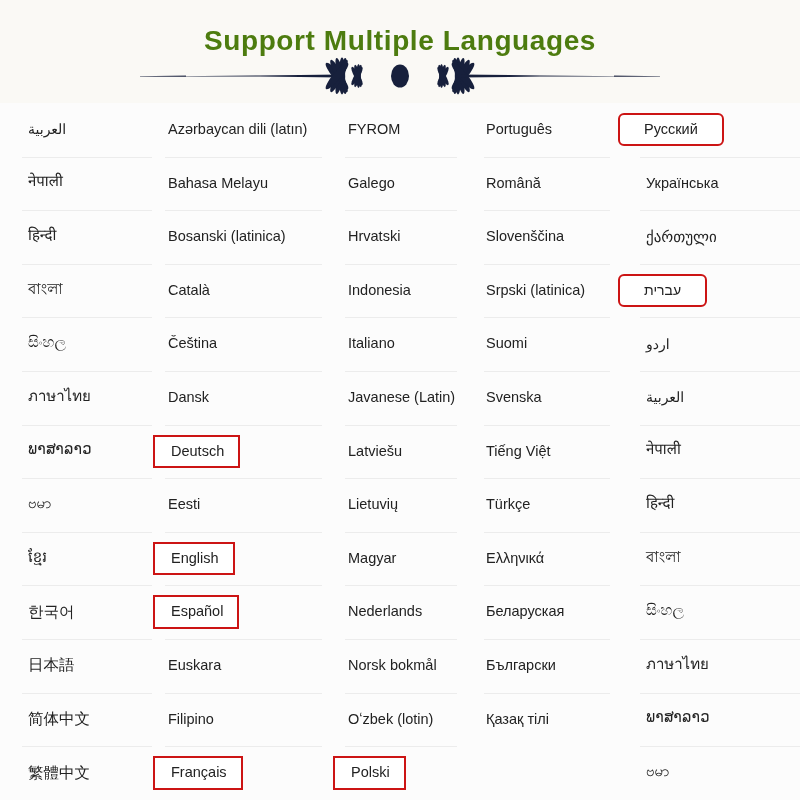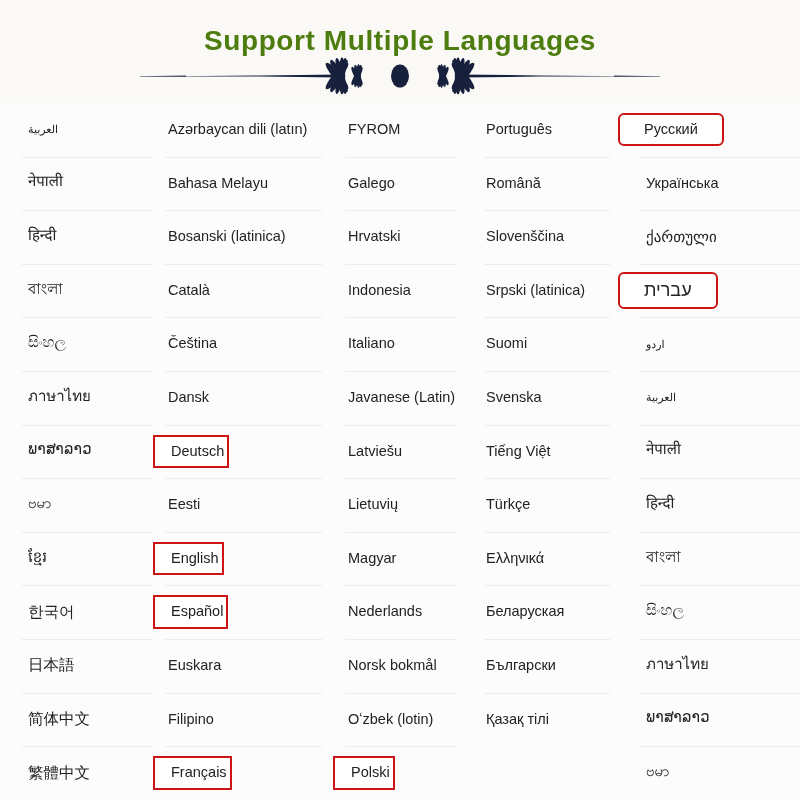--- a/index.html
+++ b/index.html
@@ -88,31 +88,31 @@
   .col-3 .lang { padding-left:13px; }
   .col-4 .lang { padding-left:16px; }
   .col-5 .lang { padding-left:26px; }
 
   
   .cell.marked .lang {
     border:2.5px solid #cc1414;
     background:#ffffff;
     padding-top:6px;
     padding-bottom:6px;
-    padding-right:3px;
+    padding-right:14px;
   }
   .col-2 .cell.marked .lang { padding-left:16px; margin-left:-2px; }
   .col-3 .cell.marked .lang { padding-left:16px; margin-left:-2px; }
   .col-5 .cell.marked .lang { padding-left:24px; padding-right:24px; margin-left:-2px;border-radius:6px; }
 
   
-  .lang.sc-ar   { font-size:11px;text-align:right; }
+  .lang.sc-ar   { font-size:14px;text-align:right; }
   .lang.sc-ind  { font-size:15px;font-family:Liberation Mono, monospace; }
   .lang.sc-cjk  { font-size:15.5px; }
-  .lang.sc-he   { font-size:18px; }
+  .lang.sc-he   { font-size:14px; }
   .lang.sc-ka   { font-size:15px; }
 </style>
 </head>
 <body>
 
 <div id="page">
 
   <div class="header">
     <div class="header-title">Support Multiple Languages</div>
 

